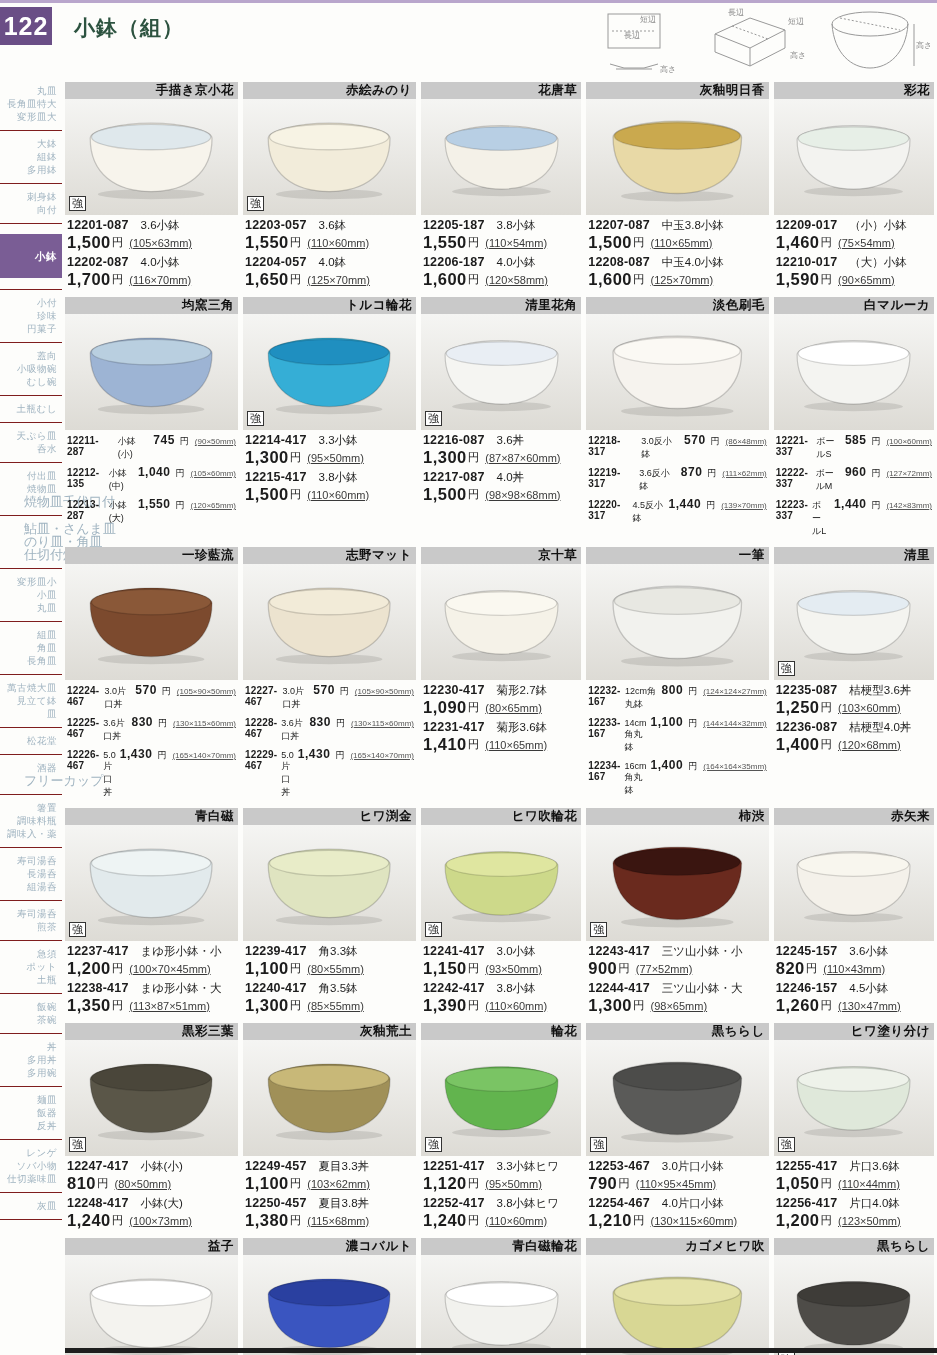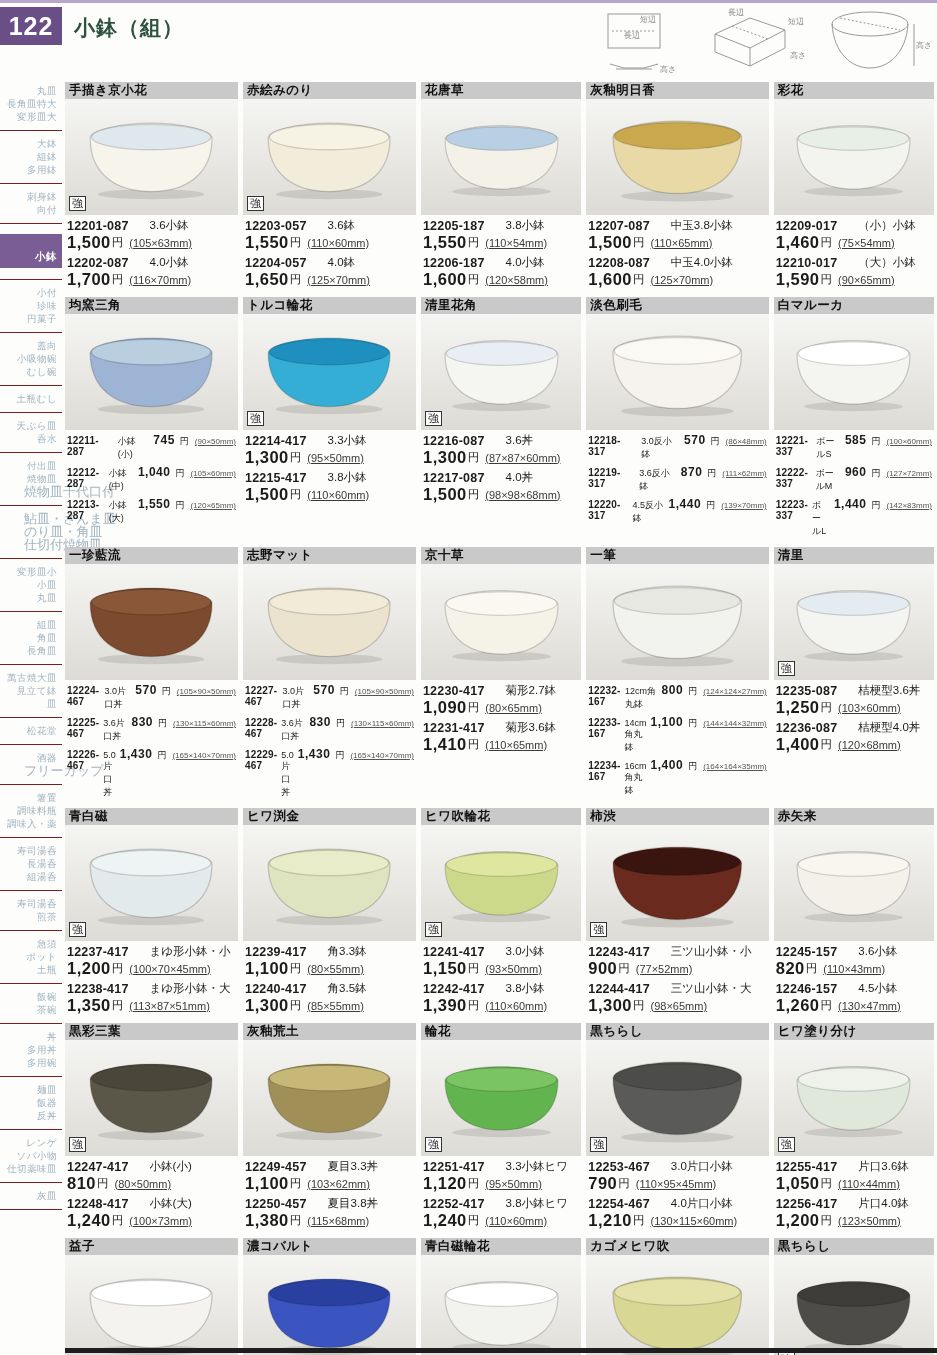--- a/index.html
+++ b/index.html
@@ -7,21 +7,21 @@
     width:937px;height:1355px;position:relative;overflow:hidden;
     background:#fdfdfb;
     font-family:"Liberation Sans","DejaVu Sans",sans-serif;
     color:#1c1c1c;
   }
   .topline{position:absolute;left:0;top:0;width:937px;height:3px;background:#b9a6cc;}
   .bottombar{position:absolute;left:65px;right:0;bottom:2px;height:5px;background:#1e1e1e;}
 
   
   .pagenum{
-    position:absolute;left:0;top:7px;width:62px;height:38px;
+    position:absolute;left:0;top:7px;width:52px;height:38px;
     background:#6a4e86;color:#fff;font-weight:bold;font-size:25px;
     display:flex;align-items:center;justify-content:center;letter-spacing:1px;
   }
   .pagetitle{
     position:absolute;left:74px;top:14px;
     font-size:21px;font-weight:bold;color:#2d5340;letter-spacing:1px;
   }
   
   .legend{position:absolute;left:600px;top:6px;width:330px;height:72px;}
   .legend svg{position:absolute;top:0;left:0;}
@@ -30,49 +30,49 @@
 
   
   .sidebar{position:absolute;left:0;top:78px;width:62px;}
   .sgroup{border-bottom:1px solid #7f1d1d;padding:6px 0 7px 0;}
   .sitem{
     text-align:right;padding-right:5px;font-size:9.5px;line-height:13px;
     color:#9fb3c0;letter-spacing:0.5px;white-space:nowrap;
   }
   .sitem.small{font-size:13px;letter-spacing:0;margin-left:24px;}
   .sitem.active{
-    background:#7a5d95;color:#fff;padding:16px 5px 5px 5px;margin:4px 0;
+    background:#7a5d95;color:#fff;padding:16px 5px 15px 5px;margin:4px 0;
     font-size:10.5px;font-weight:bold;
   }
 
   
   .grid{
     position:absolute;left:65px;top:82px;right:3px;
     display:grid;grid-template-columns:repeat(5,1fr);
     column-gap:5px;row-gap:5px;
   }
   .cell{display:flex;flex-direction:column;}
   .pname{
     background:#c9c9c9;color:#111;font-weight:bold;font-size:12.5px;
     height:17px;line-height:17px;padding:0 4px;letter-spacing:0.5px;
-    white-space:nowrap;overflow:hidden;
+    white-space:nowrap;overflow:hidden;text-align:right;
   }
   .pimg{
     position:relative;height:116px;
     background:linear-gradient(#f5f5f3,#dddbd5);
     display:flex;align-items:center;justify-content:center;
   }
   .pimg svg{width:88%;height:92%;}
   .badge{
     position:absolute;left:4px;bottom:4px;background:#fff;border:1px solid #333;
     font-size:11px;line-height:13px;padding:0 2px;color:#111;
   }
   .items{padding:3px 2px 0 2px;}
   .item{margin:0 0 3px 0;}
-  .l1{display:flex;align-items:center;gap:21px;}
+  .l1{display:flex;align-items:flex-start;gap:12px;}
   .l2{display:flex;align-items:center;}
   .code{font-weight:bold;font-size:12.5px;letter-spacing:0.2px;}
   .spec{font-size:11.5px;}
   .price{font-weight:bold;font-size:16.5px;letter-spacing:0.5px;}
   .yen{font-size:11.5px;margin-left:1px;}
   .size{font-size:11px;color:#3a3a3a;margin-left:6px;white-space:nowrap;text-decoration:underline;}
   
   .compact .item{display:flex;align-items:baseline;gap:4px;margin-bottom:4px;}
   .compact .l1,.compact .l2{display:contents;}
   .compact .code{font-size:10px;}
@@ -428,21 +428,21 @@
     </div>
     <div class="l2">
       <span class="price">745</span>
       <span class="yen">円</span>
       <span class="size">(90×50mm)</span>
     </div>
   </div>
 
   <div class="item">
     <div class="l1">
-      <span class="code">12212-287</span>
+      <span class="code">12212-135</span>
       <span class="spec">小鉢(中)</span>
     </div>
     <div class="l2">
       <span class="price">1,040</span>
       <span class="yen">円</span>
       <span class="size">(105×60mm)</span>
     </div>
   </div>
 
   <div class="item">

